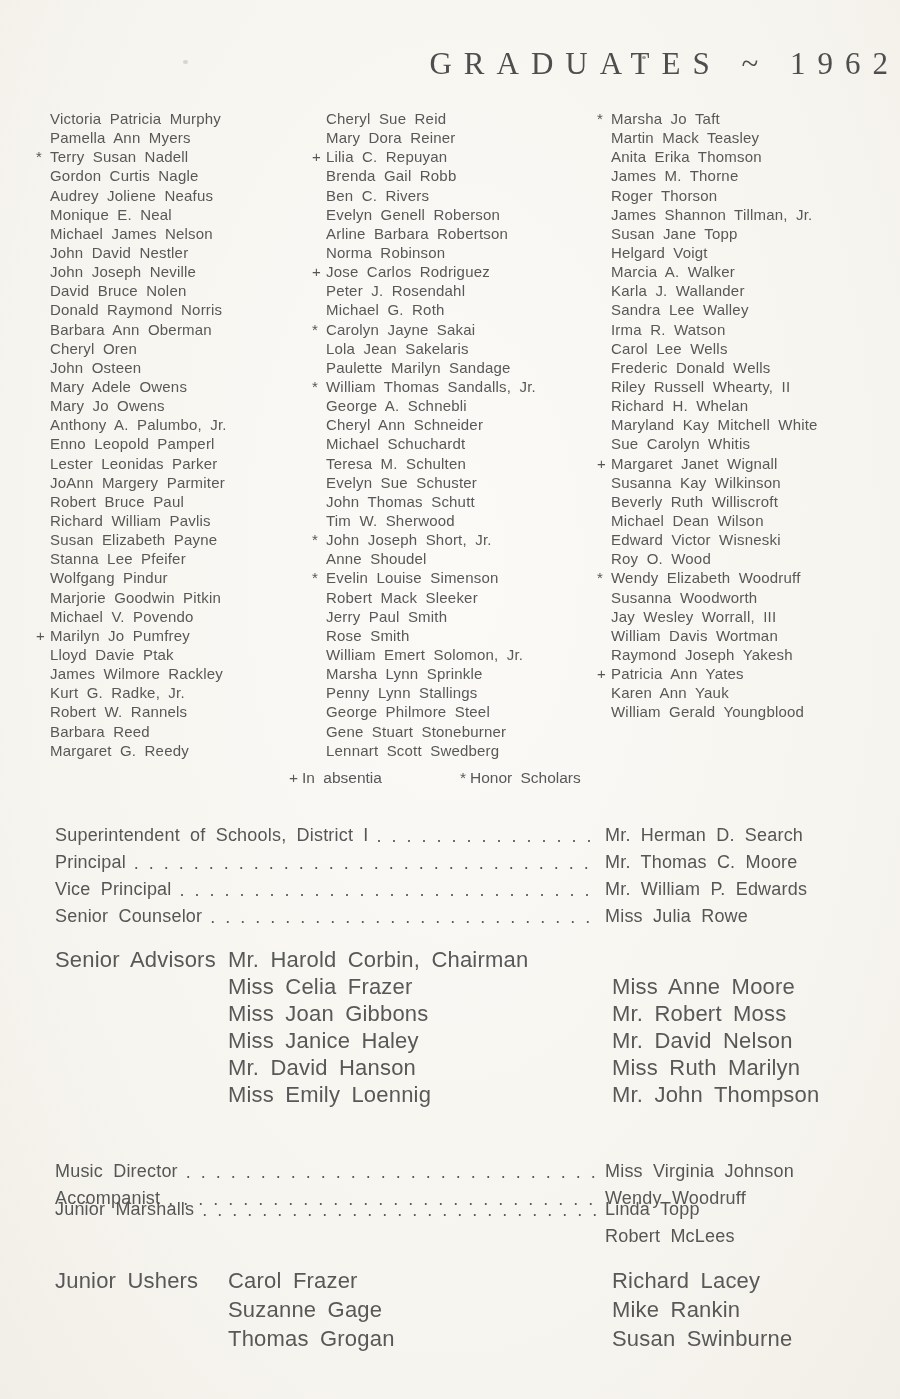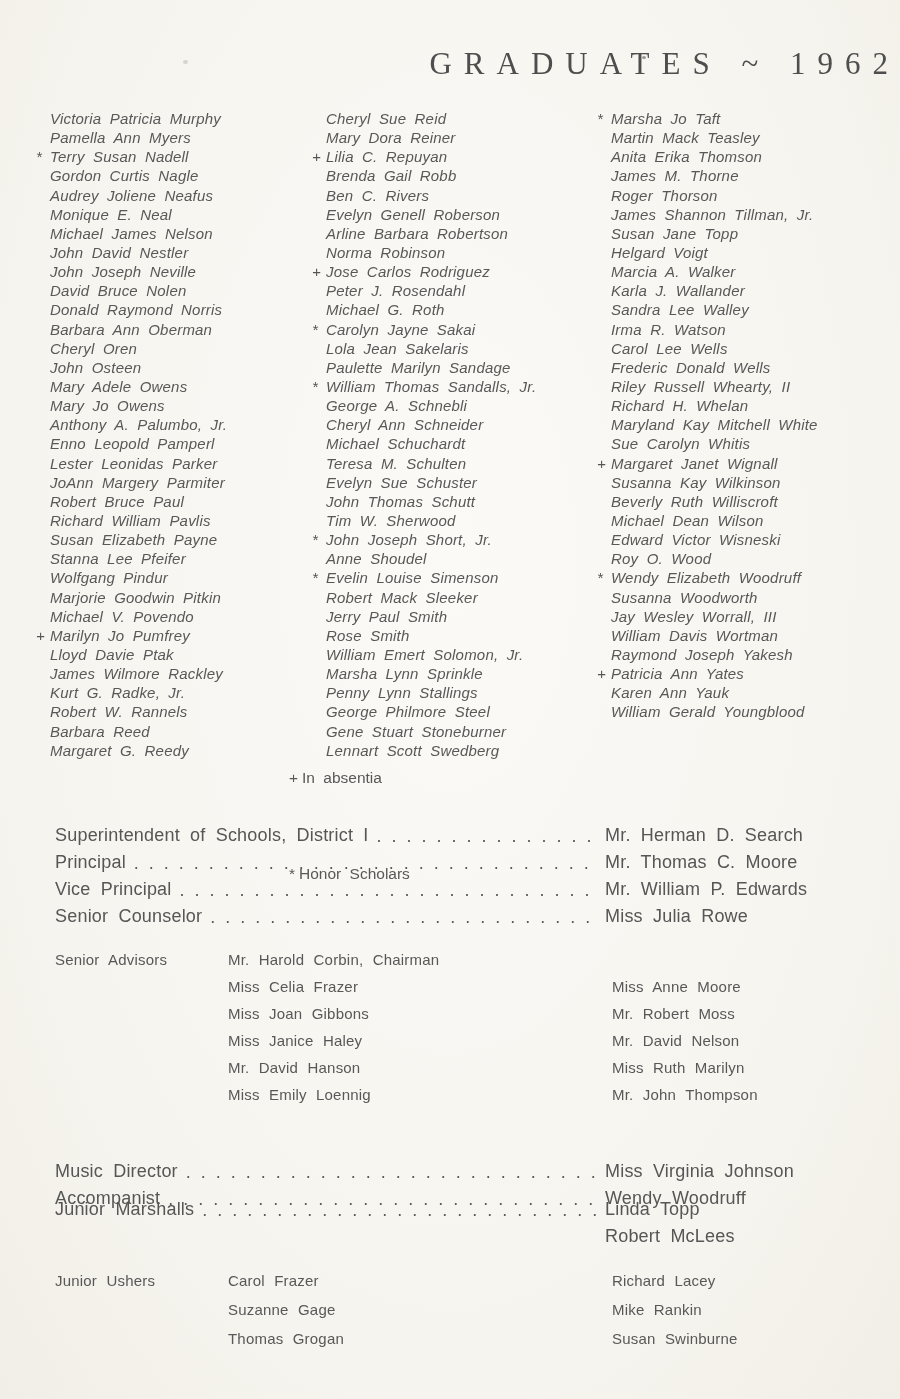--- a/index.html
+++ b/index.html
@@ -14,47 +14,47 @@
   }
   .title {
     position:absolute; top:46px; left:0; width:100%;
     margin:0; text-align:right;
     font-family:"Liberation Serif", serif;
     font-weight:normal;
     font-size:31px; letter-spacing:12px;
     color:#4e4e4e;
   }
   
-  .names { position:absolute; top:109px; left:36px; display:flex;font-style:italic; }
+  .names { position:absolute; top:109px; left:36px; display:flex; }
   .col   { display:block; }
   .col.c1 { width:276px; }
   .col.c2 { width:285px; }
   .col.c3 { width:303px; }
   .nrow { display:flex; height:19.15px; line-height:19.15px; font-size:15px; letter-spacing:0.2px; word-spacing:4px; }
   .mk   { width:14px; flex:none; text-align:left; color:#555; }
   .nm   { white-space:nowrap; }
   
-  .legend { position:absolute; top:769px; left:289px; display:flex; gap:78px; font-size:15.5px; word-spacing:4px;flex-direction:column; }
+  .legend { position:absolute; top:769px; left:289px; display:flex; gap:78px; font-size:15.5px; word-spacing:4px; }
   .legend .mk2 { margin-right:4px; }
   
   .leader-block { position:absolute; left:55px; right:32px; }
   .officials  { top:814px;margin-top:8px; }
   .music      { top:1126px;margin-top:32px; }
   .marshalls  { top:1196px; }
   .lrow { display:flex; align-items:baseline; height:27px; line-height:27px; font-size:18px; word-spacing:5px; letter-spacing:0.2px; color:#565656; }
   .role { flex:none; white-space:nowrap; }
   .dots { flex:1 1 auto; min-width:0; overflow:hidden; white-space:nowrap; height:15px; line-height:15px; margin:0 8px; position:relative; top:1px; letter-spacing:10px; color:#5a5a5a; }
   .dots::after { content:"..................................................................."; }
   .role:empty + .dots { visibility:hidden; }
   .person { flex:none; width:263px; white-space:nowrap; }
   
   .cols-block { position:absolute; left:55px; right:32px; }
   .advisors { top:946px; }
   .ushers   { top:1266px; }
-  .arow { display:flex; height:27px; line-height:27px; font-size:15px; word-spacing:5px; letter-spacing:0.2px;justify-content:space-between; }
+  .arow { display:flex; height:27px; line-height:27px; font-size:22px; word-spacing:5px; letter-spacing:0.2px;justify-content:space-between; }
   .ushers .arow { height:29px; line-height:29px; }
   .alabel { flex:none; width:173px; white-space:nowrap; }
   .amid   { flex:none; width:384px; white-space:nowrap; }
   .aright { flex:1; white-space:nowrap; }
   
   .speck { position:absolute; background:#9a9890; border-radius:50%; }
   .speck.s1 { left:642px; top:56px; width:4px; height:3px; }
   .speck.s2 { left:183px; top:60px; width:5px; height:4px; opacity:.35; }
 </style>
 </head>

